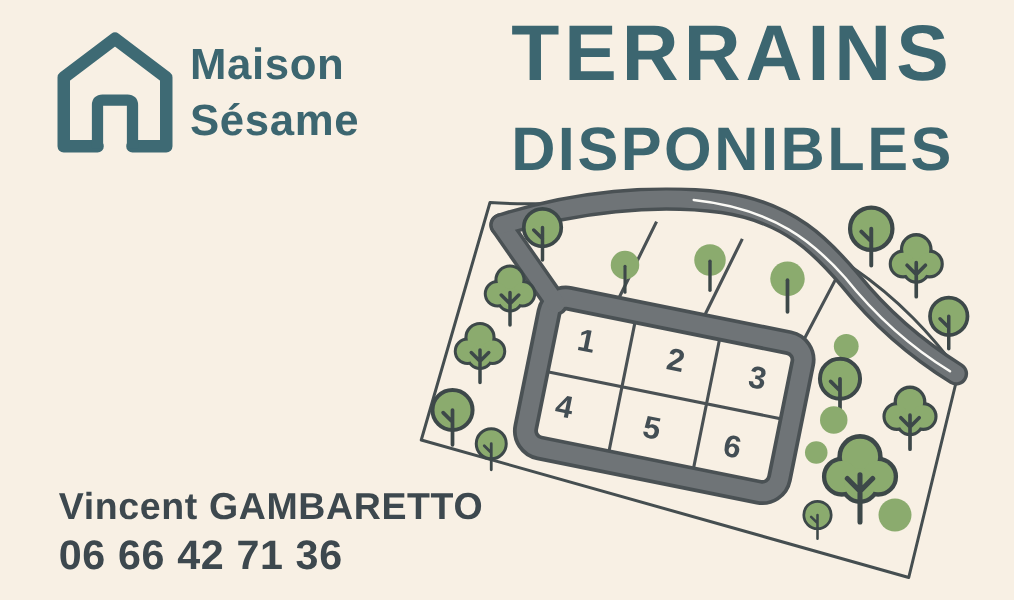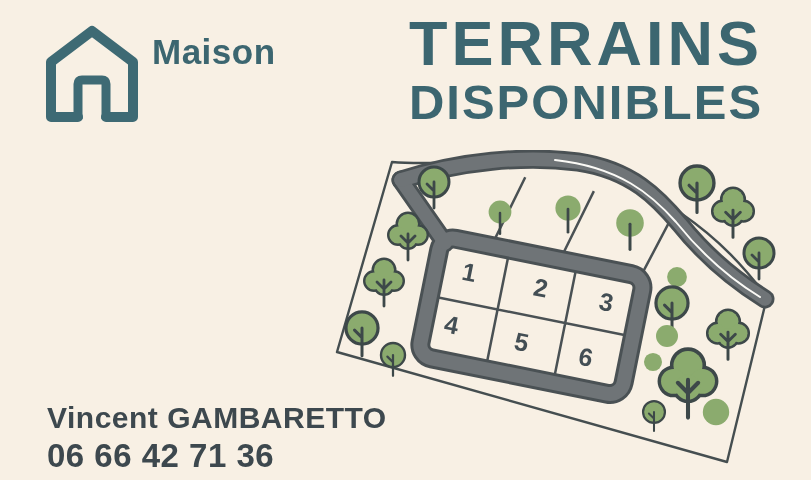--- a/index.html
+++ b/index.html
@@ -13,43 +13,44 @@
   .brand{
     position:absolute;left:112px;top:8px;
     color:#3c6670;font-weight:700;font-size:35px;line-height:45px;
     letter-spacing:0.5px;
   }
   .headline{
     position:absolute;left:374px;top:10px;width:424px;
     text-align:center;color:#3c6670;font-weight:700;
   }
   .headline .l1{font-size:63px;line-height:66px;letter-spacing:4px;}
-  .headline .l2{font-size:49px;line-height:50px;letter-spacing:2px;margin-top:1px;}
+  .headline .l2{font-size:49px;line-height:50px;letter-spacing:2px;margin-top:19px;}
   .contact{
-    position:absolute;left:47px;top:402px;
+    position:absolute;left:47px;top:390px;
     color:#3d484e;font-weight:700;
   }
   .contact .name{font-size:30px;line-height:32px;letter-spacing:0.5px;}
   .contact .phone{font-size:33px;line-height:34px;margin-top:5px;letter-spacing:0.5px;}
   .map-wrap{position:absolute;left:320px;top:150px;width:491px;height:330px;}
   svg text.plotnum{
     font-family:"Liberation Sans",sans-serif;
     font-size:25px;font-weight:700;fill:#434e54;
   }
 </style>
 </head>
 <body>
 
 <div class="logo-wrap">
   <svg class="logo-icon" width="104" height="102" viewBox="0 0 104 102">
     <path d="M38,96 L11,96 L11,41 L52,10 L93,41 L93,96 L66,96" fill="none" stroke="#3e6a74" stroke-width="10" stroke-linejoin="round" stroke-linecap="round"></path>
     <path d="M38,98 L38,63 Q38,59 42,59 L62,59 Q66,59 66,63 L66,98" fill="none" stroke="#3e6a74" stroke-width="9" stroke-linejoin="round" stroke-linecap="butt"></path>
   </svg>
   <div class="brand">
     <div>Maison</div>
+    <div>Sésame</div>
   </div>
 </div>
 
 <div class="headline">
   <div class="l1">TERRAINS</div>
   <div class="l2">DISPONIBLES</div>
 </div>
 
 <div class="map-wrap">
 <svg width="491" height="330" viewBox="0 0 491 330">

